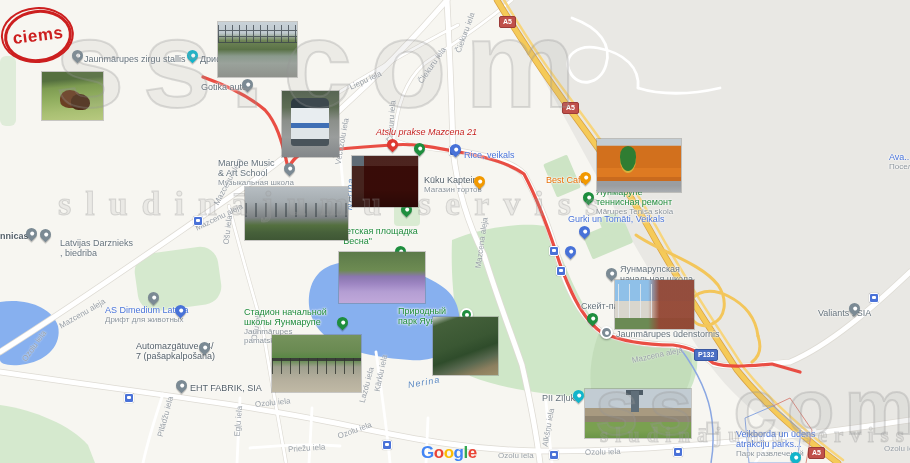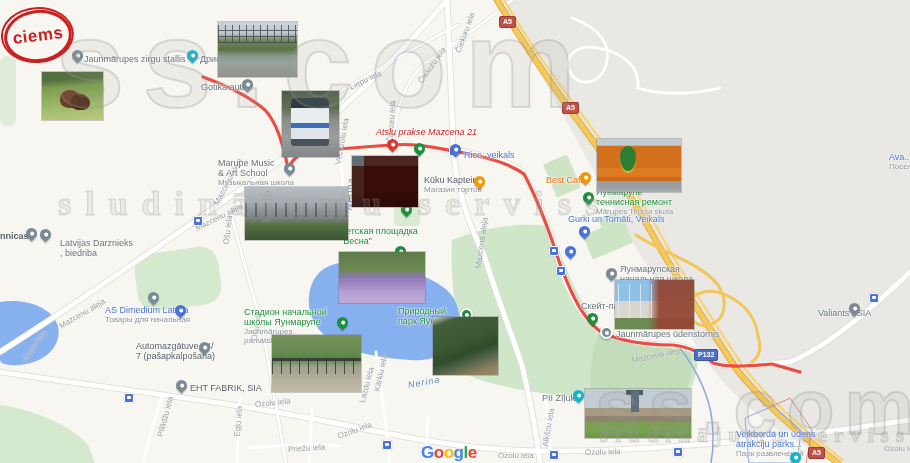--- a/index.html
+++ b/index.html
@@ -251,21 +251,21 @@
   <div class="poi c-grey" style="left:581px;top:301px">Скейт-парк</div>
   <span class="pin p-green" style="left:587px;top:313px"></span>
 
   <span class="rpin" style="left:600px;top:326px;background:#7b8a94"></span>
   <div class="poi c-grey" style="left:616px;top:329px">Jaunmārupes ūdenstornis</div>
 
   <span class="pin p-grey" style="left:148px;top:292px"></span>
 
   <div class="poi c-blue" style="left:105px;top:305px">
     <div>AS Dimedium Latvija</div>
-    <div class="sub">Товары для начальная</div>
+    <div class="sub">Дрифт для животных</div>
   </div>
   <span class="pin p-blue" style="left:175px;top:305px"></span>
 
   <div class="poi c-dark" style="left:136px;top:341px">
     <div>Automazgātuve 24/</div>
     <div>7 (pašapkalpošana)</div>
   </div>
   <span class="pin p-grey" style="left:199px;top:342px"></span>
 
   <span class="pin p-grey" style="left:40px;top:229px"></span>

